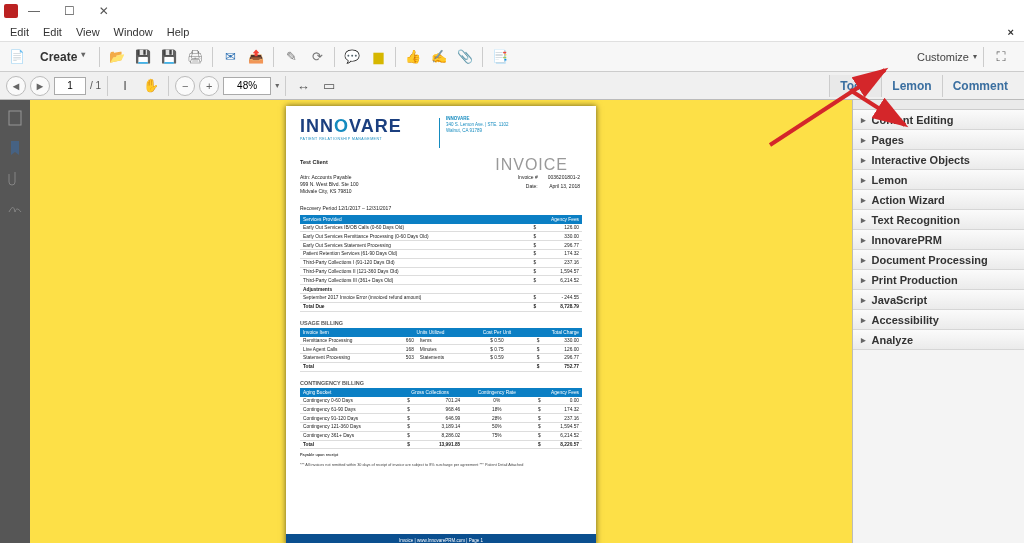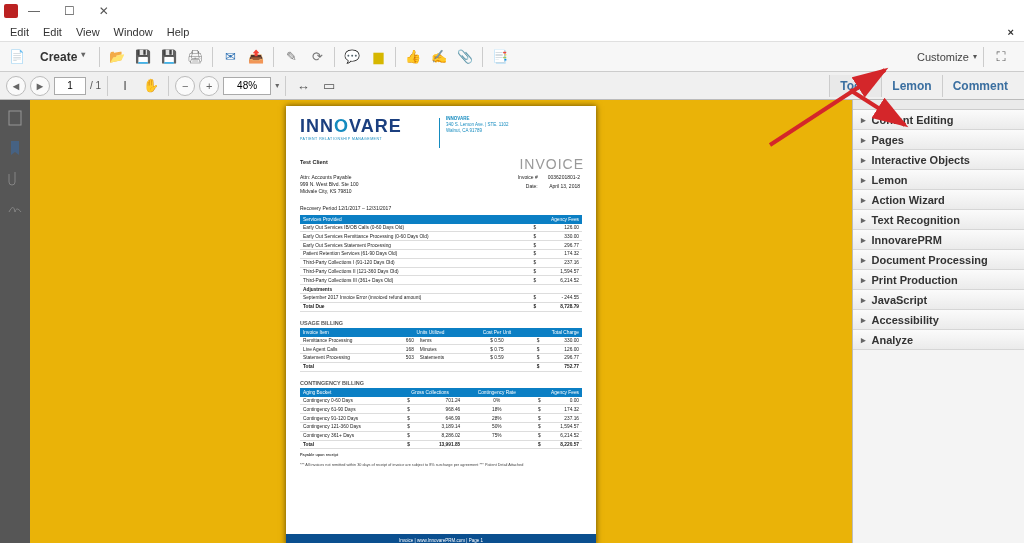--- a/index.html
+++ b/index.html
@@ -30,38 +30,38 @@
 .pagefield { width:32px; height:18px; text-align:center; font-size:10px; border:1px solid #aaa;}
 .zoomfield { width:48px; height:18px; font-size:10px; border:1px solid #aaa; text-align:center;}
 .right-tools { margin-left:auto; display:flex; gap:0;}
 .righttab { padding:4px 10px; font-size:12px; font-weight:bold; color:#3b6fa0; border-left:1px solid #ccc; cursor:pointer;}
 .righttab.selected { background:#e9e9e9;}
 
 
 .workspace { display:flex; height:calc(543px - 22px - 20px - 30px - 28px); }
 .leftstrip { width:30px; background:#565656; display:flex; flex-direction:column; align-items:center; gap:14px; padding-top:10px;}
 .leftstrip .lsitem { width:16px; height:16px; opacity:0.55; }
-.docarea { flex:1; background:#eab308; display:flex; justify-content:center; overflow:hidden; position:relative;}
+.docarea { flex:1; background:#fde047; display:flex; justify-content:center; overflow:hidden; position:relative;}
 .page { width:310px; height:440px; background:#fff; margin-top:6px; box-shadow:0 0 6px rgba(0,0,0,0.6); font-size:5px; color:#222; padding:10px 14px; position:relative;}
 .rightpanel { width:172px; background:#f4f4f4; border-left:1px solid #bbb; display:flex; flex-direction:column;}
 .rp-handle { height:10px; background:#eaeaea; border-bottom:1px solid #ccc;}
 .rp-item { display:flex; align-items:center; gap:6px; height:20px; padding:0 8px; border-bottom:1px solid #d6d6d6; font-size:11px; font-weight:bold; color:#333; background:linear-gradient(#fbfbfb,#ebebeb); cursor:pointer;}
 .rp-item .chev { font-size:9px; color:#666; }
 
 
 .logo { display:flex; gap:6px; margin-bottom:2px;}
 .logo-mark { font-family: Arial; font-size:18px; font-weight:bold; letter-spacing:1px;}
 .logo-mark .inn { color:#1b3f7f;}
 .logo-mark .o { color:#158bbf; position:relative;}
 .logo-mark .vare { color:#1b3f7f;}
 .logo-sub { font-size:3.5px; color:#158bbf; letter-spacing:0.5px;}
 .company-addr { font-size:4.5px; color:#158bbf; line-height:1.3;}
 .hdr-right { position:absolute; top:10px; left:160px; }
 .hdr-divider { position:absolute; top:12px; left:153px; width:1px; height:30px; background:#158bbf;}
-.inv-title { position:absolute; top:50px; right:12px; font-size:14px; color:#999; letter-spacing:1px; font-weight:300;}
+.inv-title { position:absolute; top:50px; right:28px; font-size:16px; color:#999; letter-spacing:1px; font-weight:300;}
 .clientblk { margin-top:18px; font-size:5px; line-height:1.4;}
 .clientblk b { font-size:5.5px; }
 .invmeta { position:absolute; top:66px; right:14px; font-size:5px; text-align:right; line-height:1.4;}
 .invmeta td { padding-left:8px;}
 .recovery { font-size:5px; margin-top:10px;}
 .stitle { font-size:5.5px; color:#555; margin-top:8px; margin-bottom:2px; font-weight:bold;}
 table.inv { width:100%; border-collapse:collapse; font-size:4.8px;}
 table.inv th { background:#0b7fc4; color:#fff; text-align:left; padding:2px 3px; font-weight:normal;}
 table.inv th.r, table.inv td.r { text-align:right;}
 table.inv th.c, table.inv td.c { text-align:center;}

